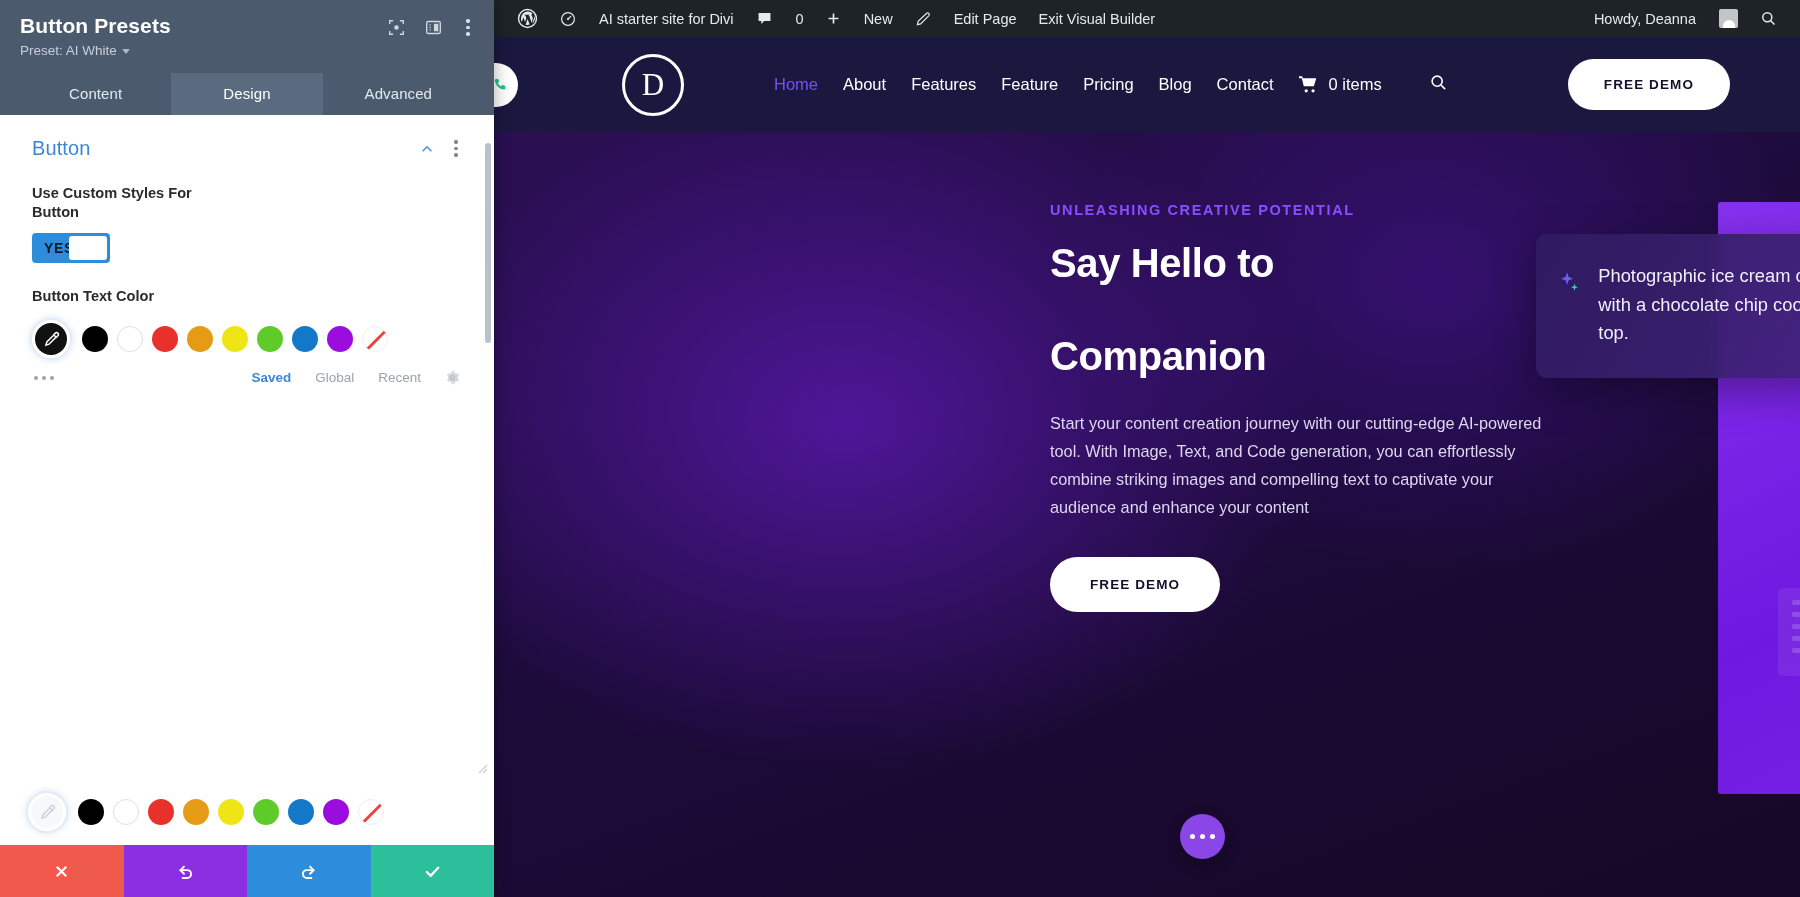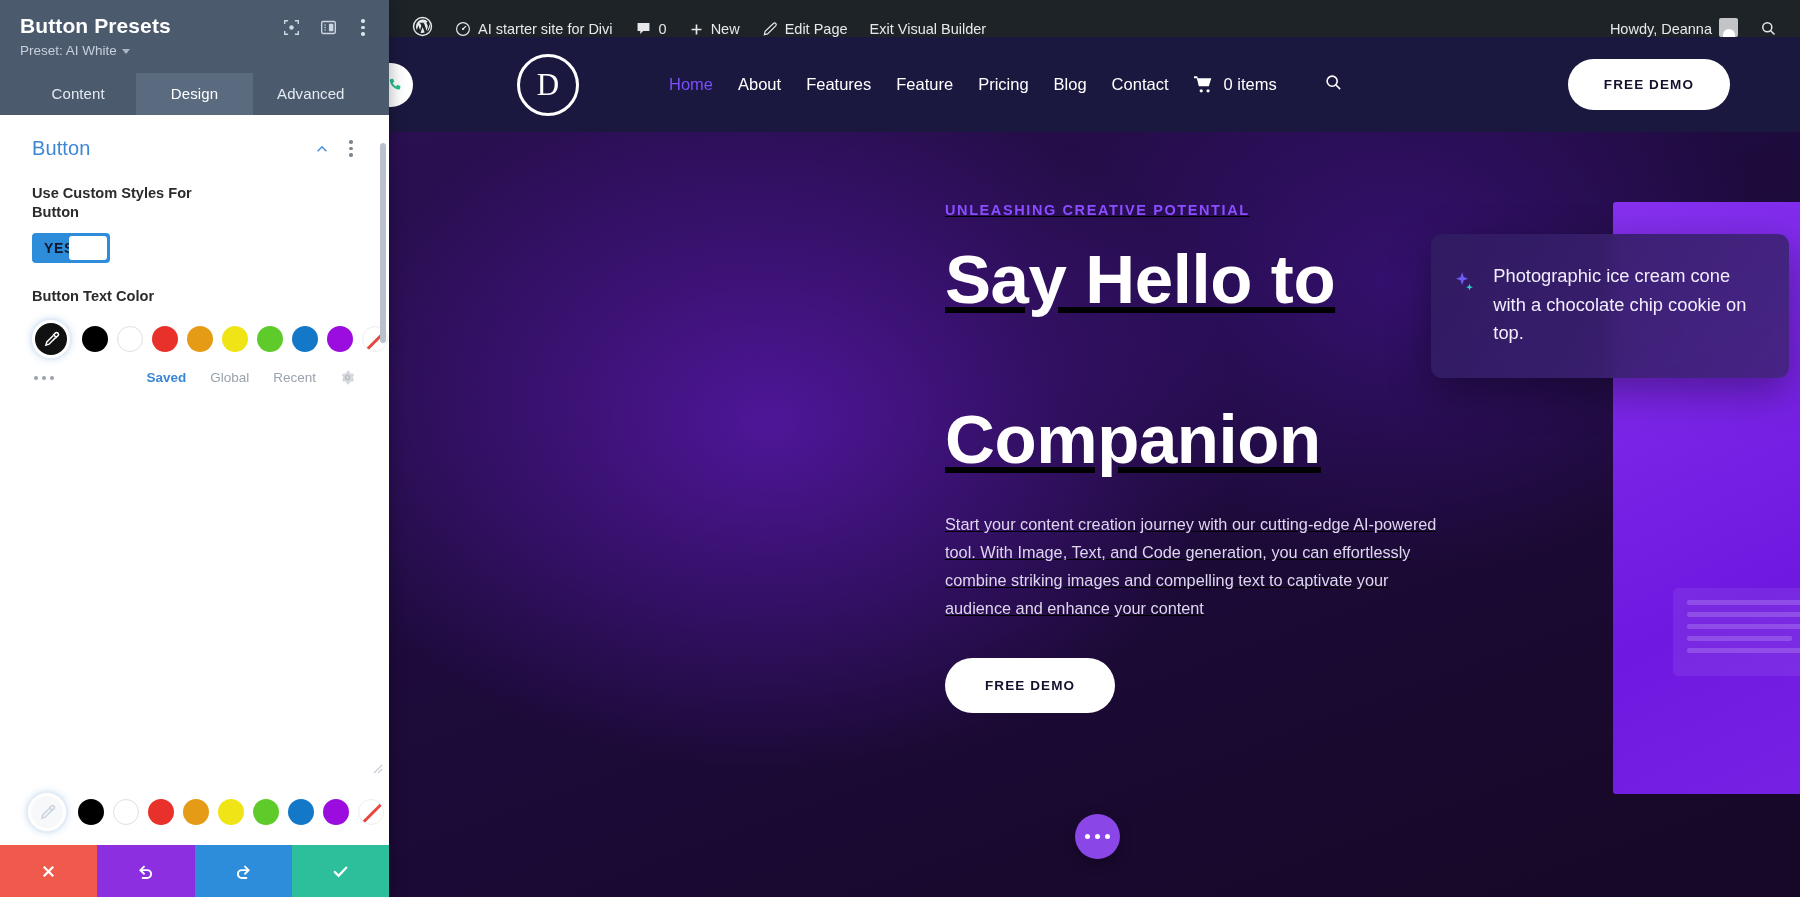--- a/index.html
+++ b/index.html
@@ -6,21 +6,21 @@
   html, body {
     width: 1800px; height: 897px;
     overflow: hidden;
     font-family: "Liberation Sans", sans-serif;
     background: #1a0d2e;
   }
   .app { position: relative; width: 1800px; height: 897px; display: flex; }
 
   
   .panel {
-    width: 389px; height: 897px;
+    width: 494px; height: 897px;
     background: #ffffff;
     display: flex; flex-direction: column;
     position: relative; z-index: 50;
     box-shadow: 2px 0 14px rgba(0,0,0,.28);
   }
   .panel-header {
     background: #4c5a6e;
     padding: 14px 20px 0 20px;
     color: #fff;
     flex: 0 0 auto;
@@ -172,21 +172,21 @@
 
   
   .stage { flex: 1 1 auto; position: relative; overflow: hidden; background: #1b0b35; }
 
   .wp-bar {
     height: 37px; background: #1d2327; display: flex; align-items: center;
     color: #e6e8ea; font-size: 14.5px; padding: 0 12px; position: relative; z-index: 20;
   }
   .wp-left { display: flex; align-items: center; gap: 0; }
   .wp-item {
-    display: flex; align-items: flex-end; gap: 7px; padding: 0 11px;
+    display: flex; align-items: center; gap: 23px; padding: 0 11px;
     height: 37px; cursor: pointer; color: #e6e8ea; white-space: nowrap;
   }
   .wp-item svg { display:block; }
   .wp-right { margin-left: auto; display: flex; align-items: center; gap: 0; }
   .avatar-sq {
     width: 19px; height: 19px; background: #c3c4c7; border-radius: 2px;
     display: flex; align-items: flex-end; justify-content: center; overflow: hidden;
   }
   .avatar-sq::after {
     content: ""; width: 12px; height: 8px; background: #fff;
@@ -222,27 +222,27 @@
   }
 
   .hero {
     position: absolute; left: 0; right: 0; top: 132px; bottom: 0;
     background:
       radial-gradient(ellipse 760px 560px at 27% 38%, rgba(96,26,186,.72) 0%, rgba(40,12,80,0) 62%),
       radial-gradient(ellipse 620px 480px at 72% 20%, rgba(70,20,150,.55) 0%, rgba(30,10,64,0) 60%),
       linear-gradient(160deg, #2a0f52 0%, #1d0b3b 45%, #160826 100%);
     overflow: hidden;
   }
-  .hero-inner { display: flex; padding: 70px 0 12px 0; height: 100%; text-decoration: underline; }
+  .hero-inner { display: flex; padding: 70px 0 12px 0; height: 100%; }
   .hero-left { width: 620px; margin-left: 556px; flex: 0 0 auto; }
   .eyebrow {
     color: #8a4dff; font-size: 14.5px; font-weight: bold; letter-spacing: 1.6px;
   }
   .hero-title {
-    margin-top: 22px; color: #fff; font-size: 69px; font-weight: bold;
+    margin-top: 22px; color: #fff; font-size: 40px; font-weight: bold;
     line-height: 1.16; letter-spacing: -.4px;
   }
   .hero-sub {
     margin-top: 30px; color: #ded7ee; font-size: 16.3px; line-height: 1.72;
     max-width: 505px;
   }
   .hero-btn {
     margin-top: 36px; display: inline-block; background: #fff; color: #14102e;
     font-size: 13.5px; font-weight: bold; letter-spacing: 1.1px;
     padding: 20px 40px; border-radius: 40px; cursor: pointer;

